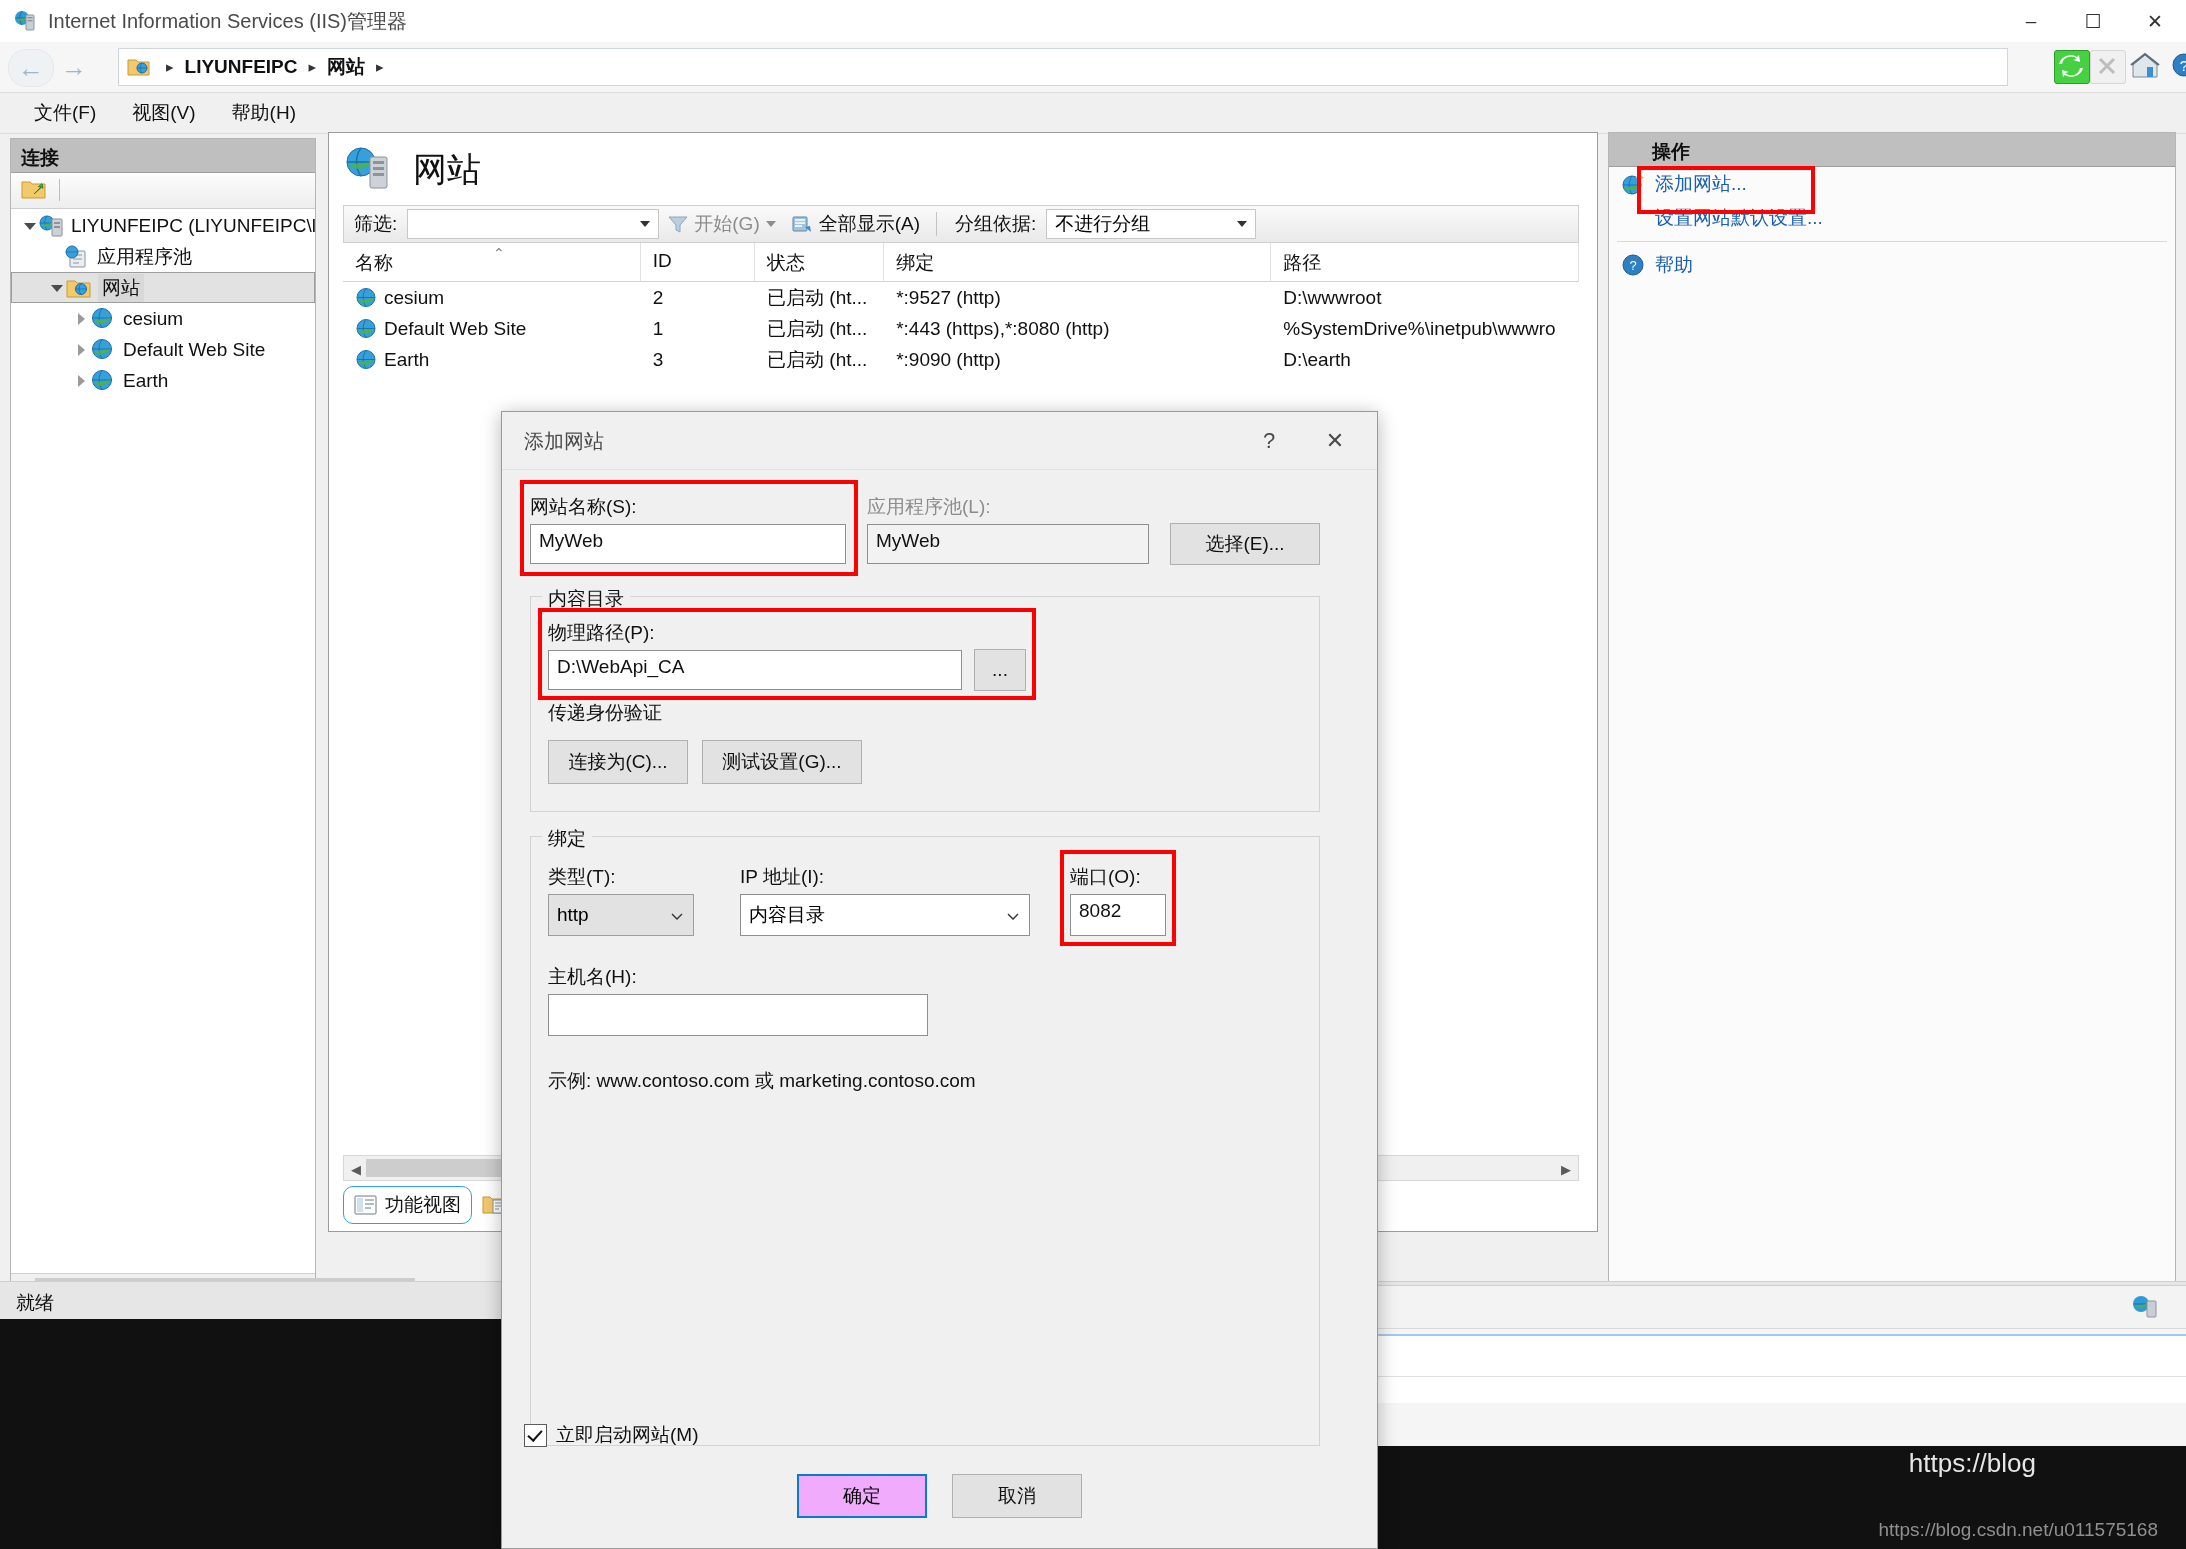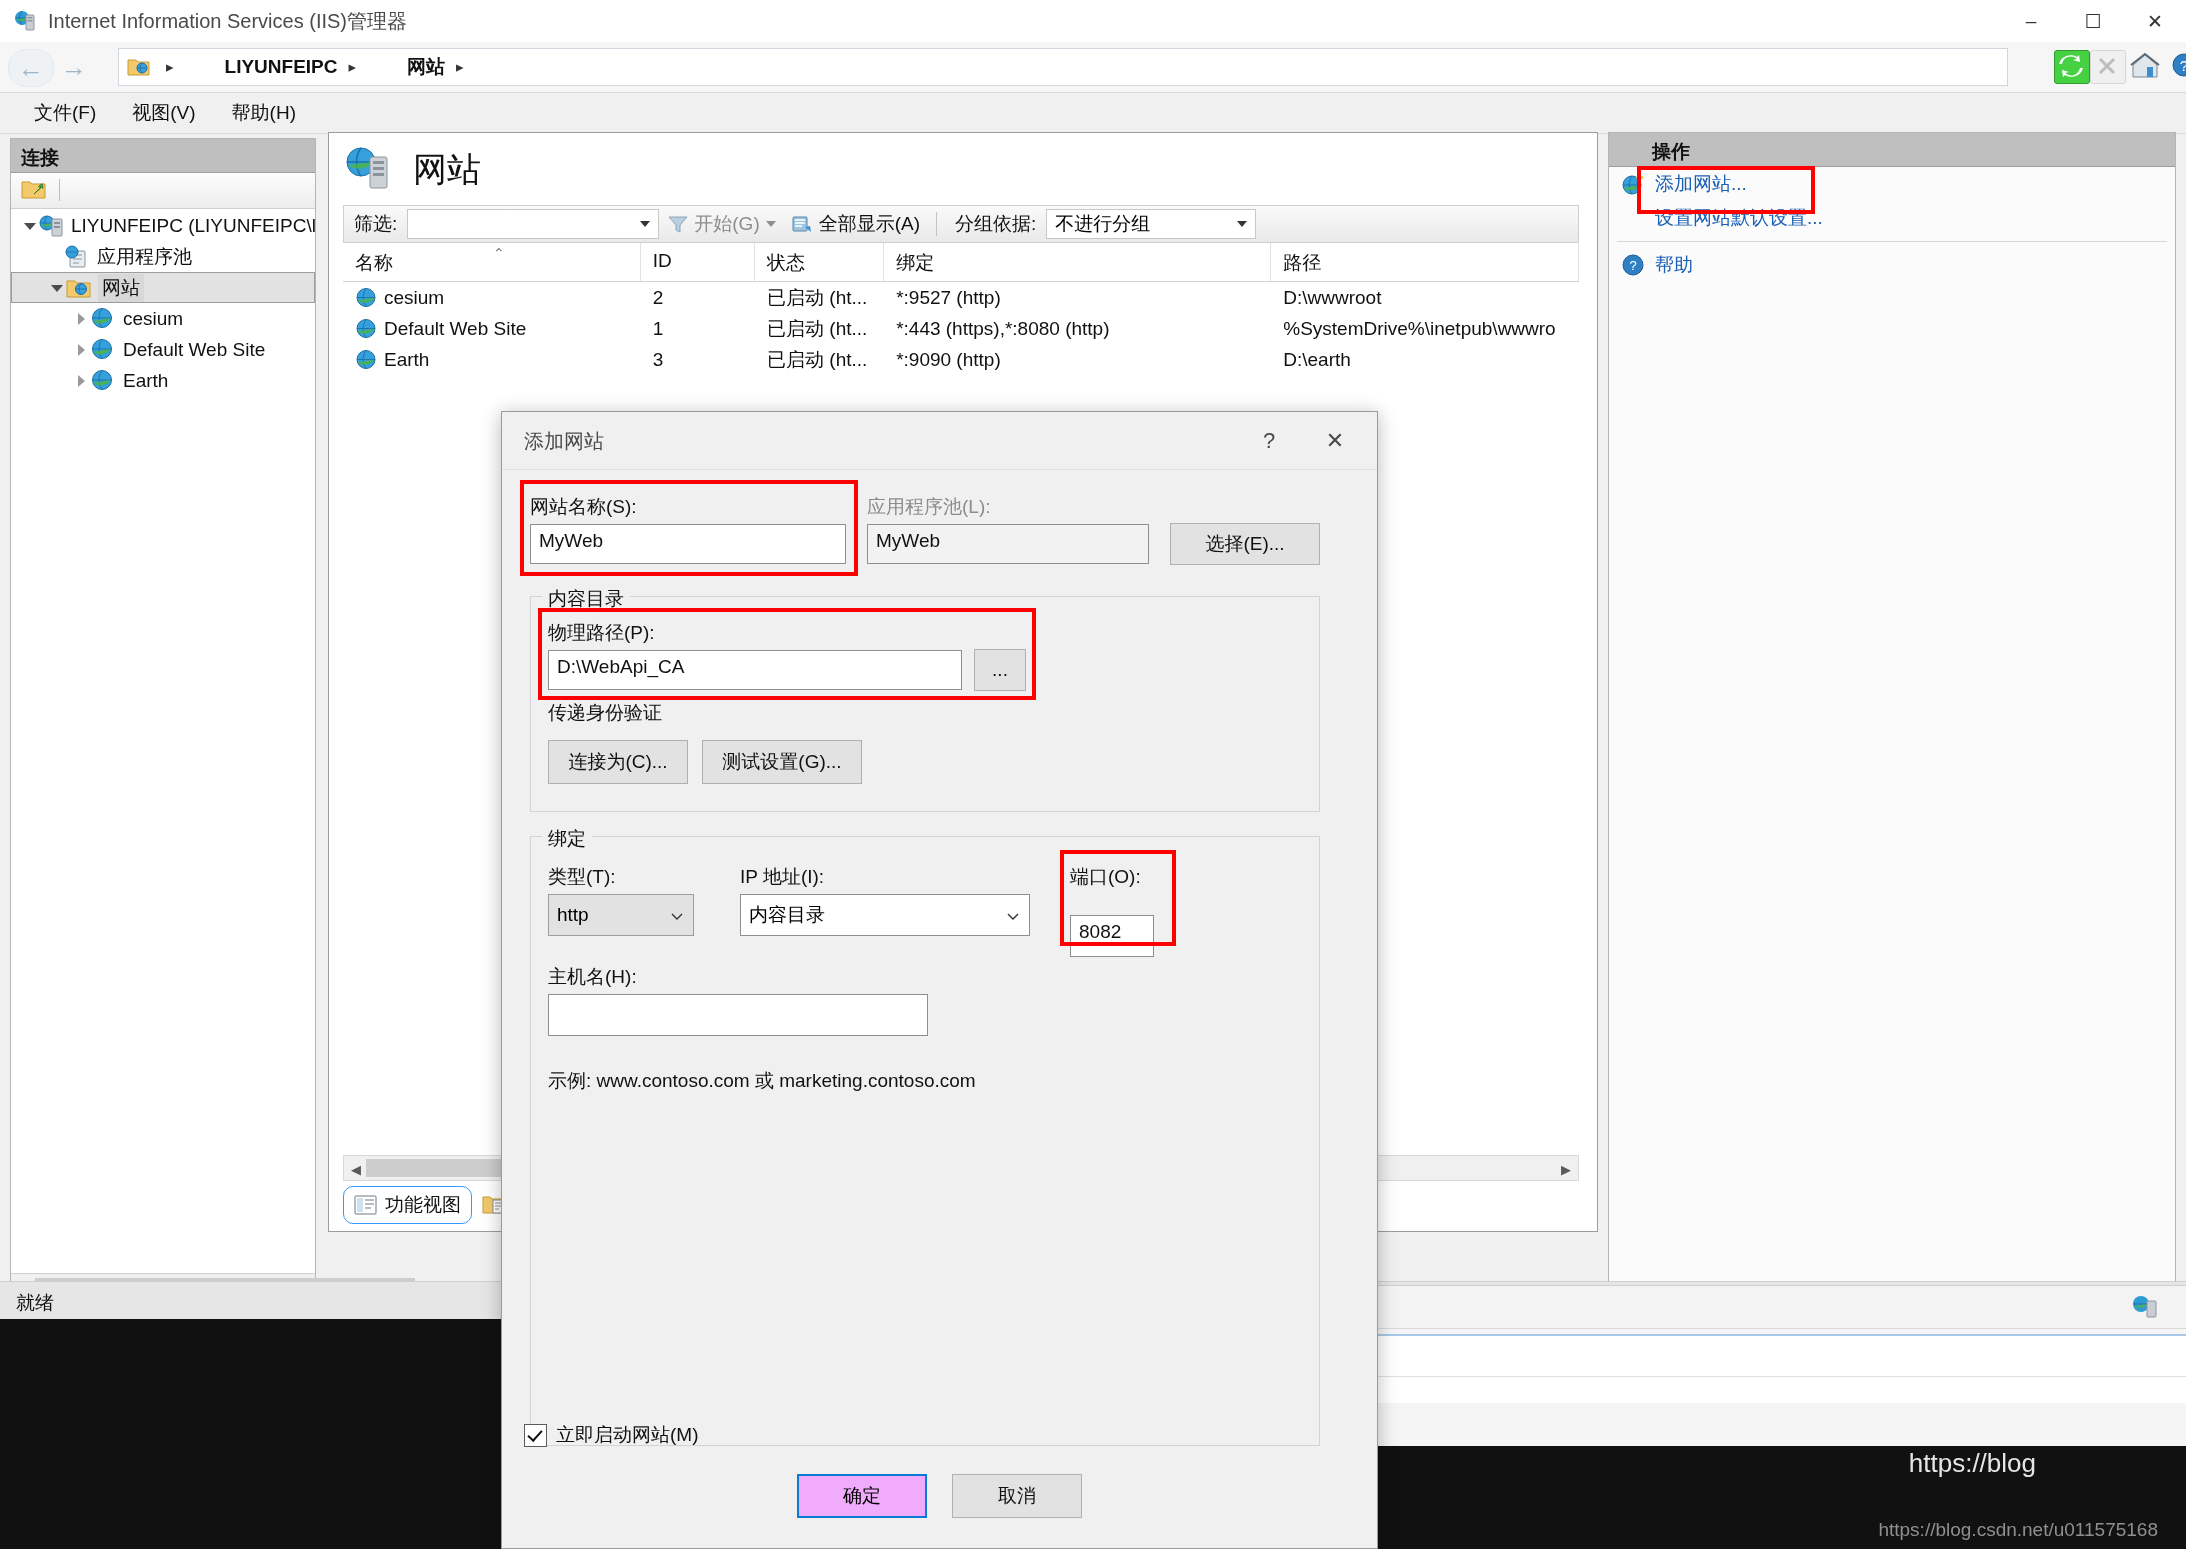--- a/index.html
+++ b/index.html
@@ -28,21 +28,21 @@
   #addrbar{position:absolute;left:0;top:42px;width:2186px;height:50px;background:#f6f6f6;
     border-bottom:1px solid #dcdcdc;}
   .navarrow{position:absolute;top:7px;width:44px;height:36px;border-radius:18px;
     display:flex;align-items:center;justify-content:center;color:#9fb6c9;font-size:26px;}
   #nav-back{left:8px;background:#eef2f5;border:1px solid #e3e9ee;}
   #nav-fwd{left:52px;}
   #breadcrumb{position:absolute;left:118px;top:48px;width:1890px;height:38px;
     background:#ffffff;border:1px solid #cfd6dd;display:flex;align-items:center;padding:0 8px;
     box-sizing:border-box;}
   .bc-ic{width:24px;height:22px;margin-right:6px;position:relative;}
-  .bc-seg{font-size:19px;color:#111;padding:0 2px;font-weight:bold;margin-left:40px;}
+  .bc-seg{font-size:19px;color:#111;padding:0 2px;font-weight:bold;}
   .bc-sep{color:#333;font-size:15px;padding:0 9px;}
   .toolicon{position:absolute;top:50px;width:34px;height:32px;border-radius:3px;}
   #ti-refresh{right:96px;background:#45d142;border:1px solid #2e9b2c;}
   #ti-stop{right:60px;background:#f0f0f0;border:1px solid #d6d6d6;}
   #ti-home{right:24px;}
   #ti-help{right:-16px;}
 
   
   #menubar{position:absolute;left:0;top:93px;width:2186px;height:40px;background:#f0f0f0;
     border-bottom:1px solid #dcdcdc;display:flex;align-items:center;padding-left:16px;}
@@ -575,21 +575,21 @@
   <div class="sel white" style="position:absolute;left:238px;top:482px;width:290px;height:42px;">
     <span>内容目录</span>
     <span class="chev">
       <svg width="12" height="12" viewBox="0 0 12 12">
           <path d="M1 3l5 5 5-5" stroke="#333" fill="none" stroke-width="1.4"></path>
         </svg>
     </span>
   </div>
 
   <span class="dlg-lbl" style="position:absolute;left:568px;top:452px;">端口(O):</span>
-  <div class="tbox" style="position:absolute;left:568px;top:482px;width:84px;height:42px;margin-top:21px;">8082</div>
+  <div class="tbox" style="position:absolute;left:568px;top:482px;width:96px;height:42px;">8082</div>
 
   <span class="dlg-lbl" style="position:absolute;left:46px;top:552px;">主机名(H):</span>
   <div class="tbox" style="position:absolute;left:46px;top:582px;width:380px;height:42px;"></div>
 
   <span class="dlg-lbl" style="position:absolute;left:46px;top:656px;">示例: www.contoso.com 或 marketing.contoso.com</span>
 
   <div id="chk-row">
     <span id="chk-box"></span>
     <span class="dlg-lbl">立即启动网站(M)</span>
   </div>

